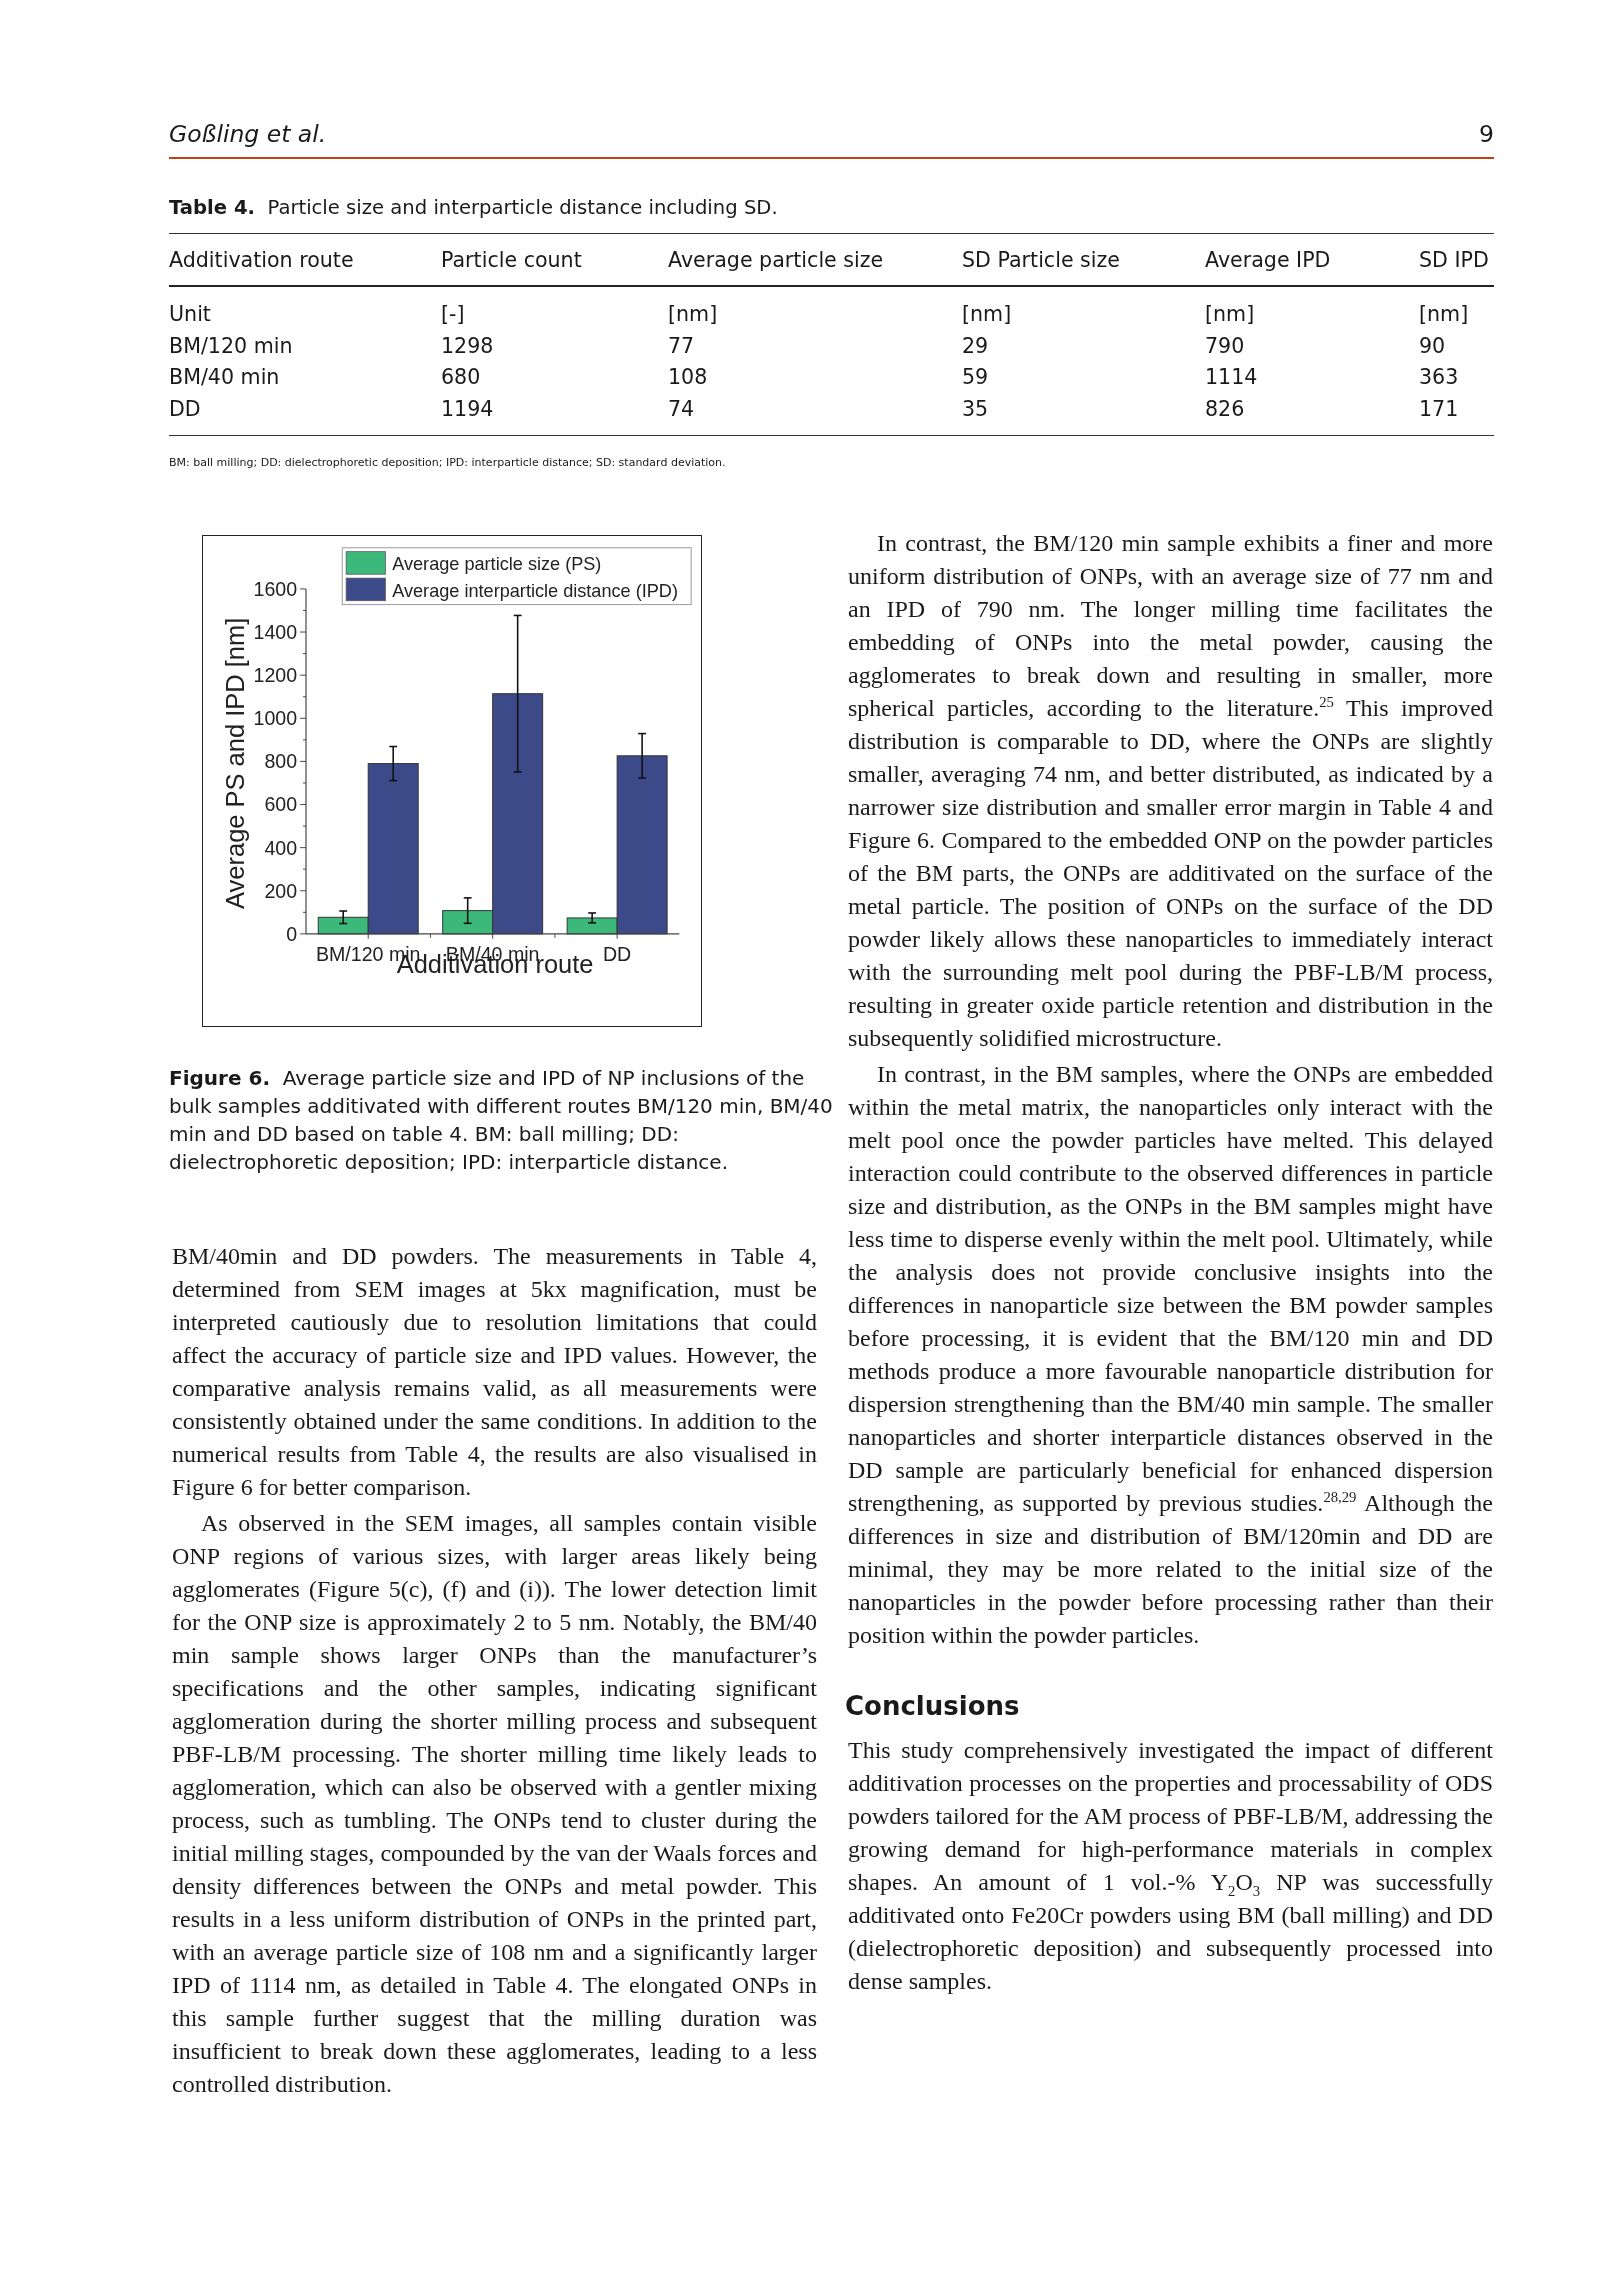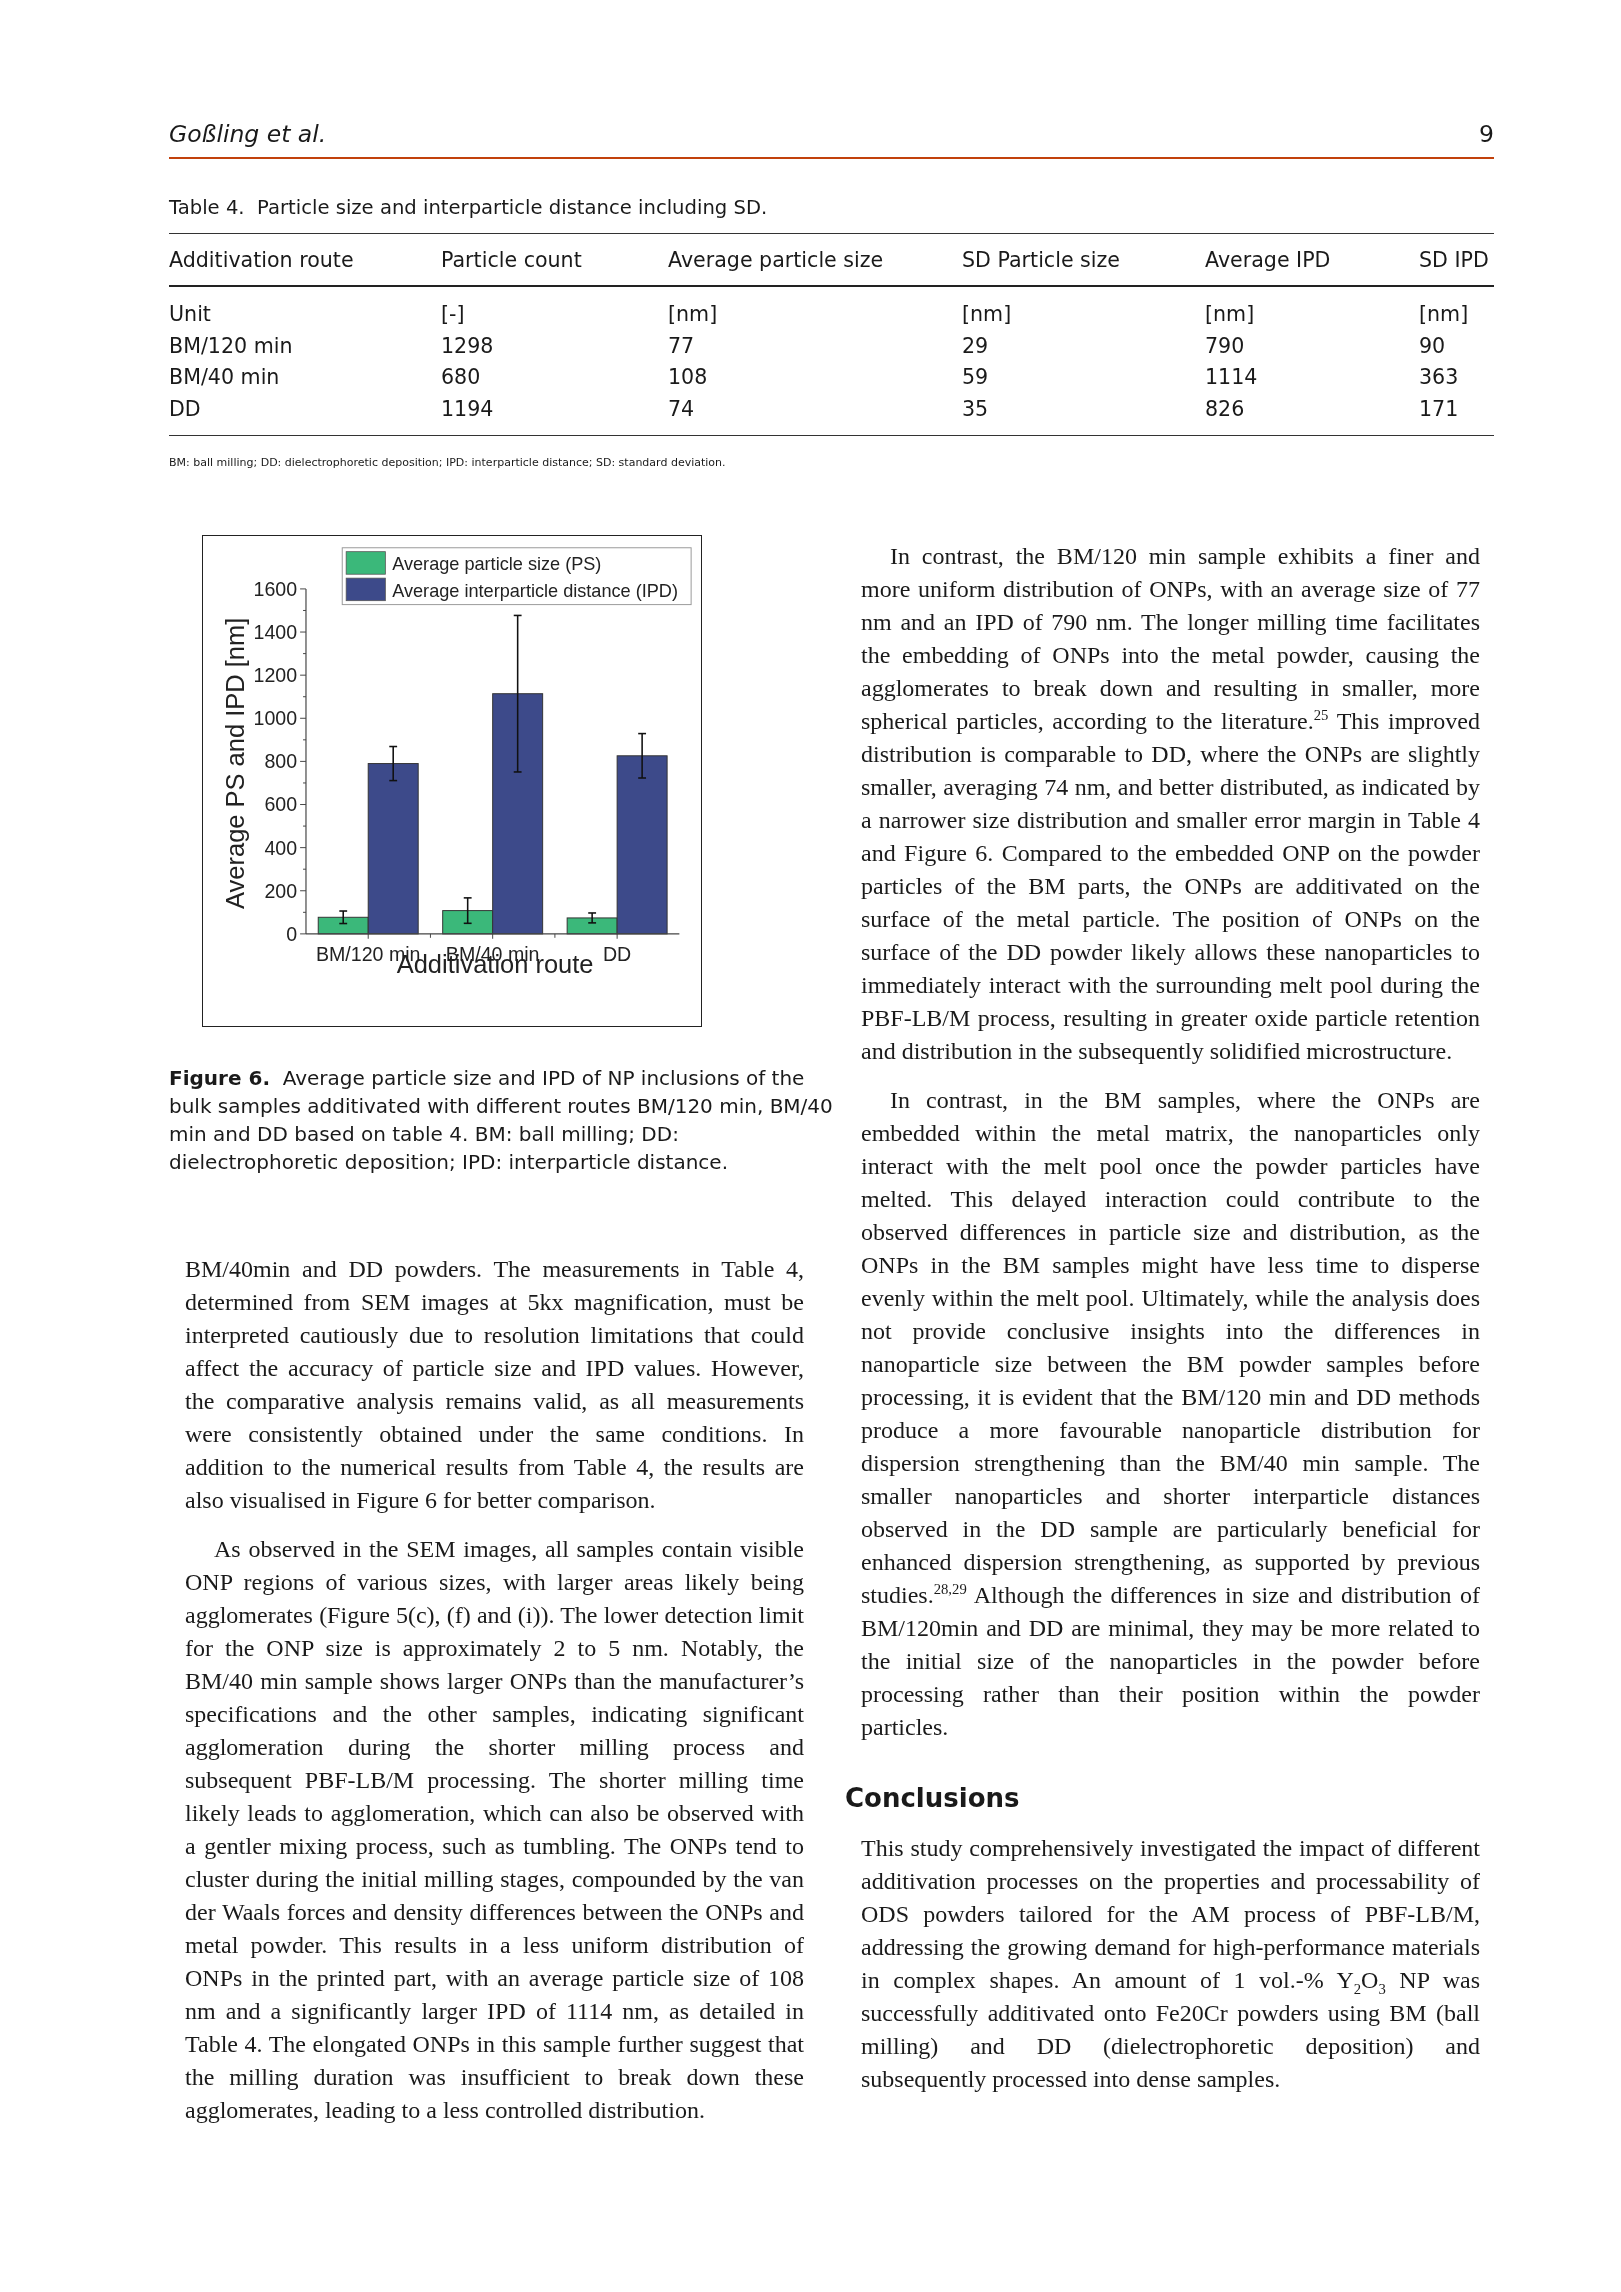--- a/index.html
+++ b/index.html
@@ -5,39 +5,39 @@
   html, body { margin: 0; padding: 0; background: #ffffff; }
   body { width: 1621px; height: 2293px; position: relative; overflow: hidden; color: #1a1a1a; }
   .sans { font-family: "DejaVu Sans", "Liberation Sans", sans-serif; }
   .serif { font-family: "Liberation Serif", "DejaVu Serif", serif; }
 
   #running-header { position: absolute; left: 169px; top: 118px; width: 1325px; height: 39px; border-bottom: 2px solid #c2410c; }
   #running-header .author { position: absolute; left: 0; top: 2px; font-style: italic; font-size: 23.5px; }
   #running-header .pageno { position: absolute; right: 0; top: 2px; font-size: 23.5px; }
 
   #table-caption { position: absolute; left: 169px; top: 196px; font-size: 19.6px; }
-  #table-caption b { font-weight: normal; margin-top: 48px; }
+  #table-caption b { font-weight: bold; margin-top: 48px; }
 
   #table4 { position: absolute; left: 169px; top: 233px; width: 1325px; border-collapse: collapse; font-size: 20.6px; }
   #table4 th { font-weight: normal; text-align: left; padding: 13.7px 0 13.7px 0; border-top: 1.5px solid #333; border-bottom: 2.9px solid #222; }
   #table4 td { padding: 2px 0; line-height: 27.4px; }
   #table4 tr.first td { padding-top: 14px; }
   #table4 tr.last td { padding-bottom: 11.8px; border-bottom: 1.5px solid #333; }
   #table4 .c0 { width: 272px; } #table4 .c1 { width: 227px; } #table4 .c2 { width: 294px; }
   #table4 .c3 { width: 243px; } #table4 .c4 { width: 214px; }
   #table-footnote { position: absolute; left: 169px; top: 456px; font-size: 11px; }
 
   #figure-frame { position: absolute; left: 202px; top: 535px; width: 500px; height: 492px; border: 1.5px solid #222; box-sizing: border-box; }
   #chart-svg { position: absolute; left: 0; top: 0; }
 
   #figure-caption { position: absolute; left: 169px; top: 1064px; width: 667px; font-size: 20px; line-height: 28px; }
   #figure-caption b { font-weight: bold; }
 
   .col { position: absolute; width: 651px; font-size: 24px; line-height: 33px; text-align: justify; }
-  .col p { margin: 16px; }
+  .col p { margin: 3px; }
   .col p.indent { text-indent: 29px; }
   #left-col { left: 169px; top: 1237px; }
   #right-col { left: 845px; top: 524px; }
   #conclusions-heading { font-size: 26px; font-weight: bold; margin: 37px 0 9.8px 0; line-height: 35px; text-align: left; }
   sup { font-size: 14.7px; line-height: 0; }
   sub { font-size: 14.7px; line-height: 0; }
 </style>
 </head>
 <body>
 

